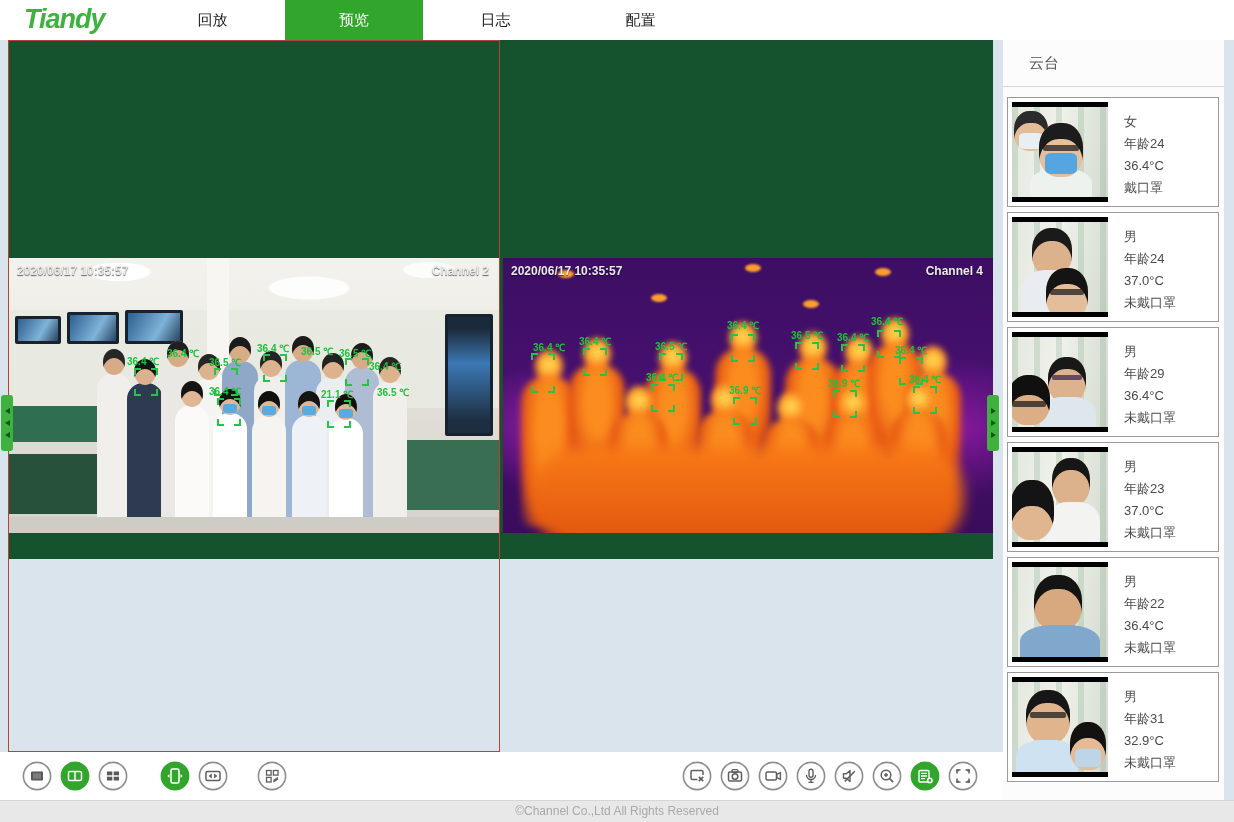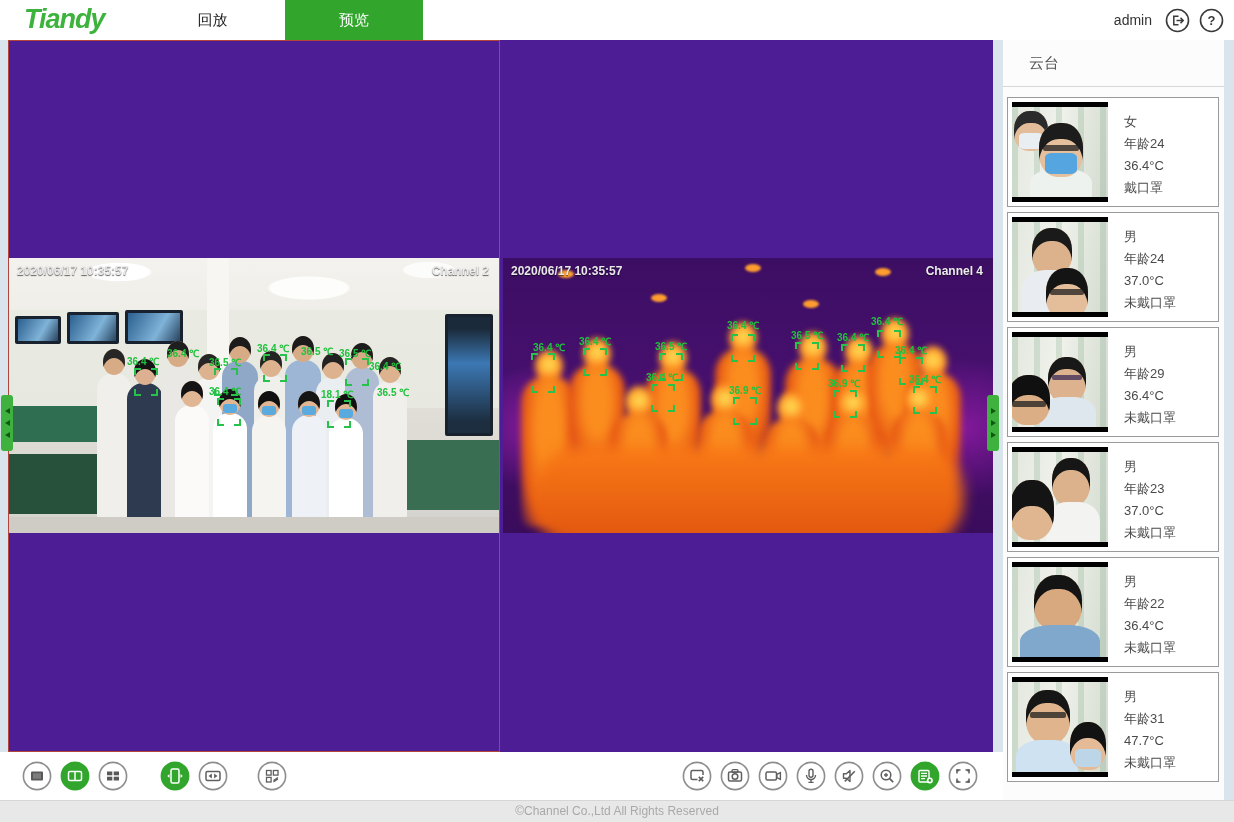--- a/index.html
+++ b/index.html
@@ -11,21 +11,21 @@
   .logo{position:absolute;left:24px;top:4px;font-size:27px;font-weight:bold;font-style:italic;
         color:#3cb33c;letter-spacing:-1px;}
   .nav{position:absolute;left:140px;top:0;height:40px;display:flex;}
   .nav-tab{width:145px;height:40px;line-height:40px;text-align:center;font-size:15px;color:#1d1d1d;cursor:pointer;}
   .nav-tab.active{background:#31a52c;color:#fff;width:138px;}
   .header-right{position:absolute;right:10px;top:0;height:40px;display:flex;align-items:center;gap:9px;}
   .username{font-size:14px;color:#333;margin-right:4px;}
   .hicon{width:25px;height:25px;}
 
   
-  .video-area{position:absolute;left:8px;top:40px;width:985px;height:712px;background:#4c1d95;}
+  .video-area{position:absolute;left:8px;top:40px;width:985px;height:519px;background:#14532d;}
   .panel{position:absolute;top:0;height:712px;box-sizing:border-box;}
   .panel.sel{border:1px solid #b3443c;}
   .panel-l{left:0;width:492px;}
   .panel-r{left:492px;width:493px;}
   .vframe{position:absolute;width:490px;height:275px;top:218px;overflow:hidden;}
   .vf1{left:1px;}
   .vf2{left:495px;}
   .ts{position:absolute;left:8px;top:6px;font-size:12px;font-weight:bold;color:#e9e9e9;
       text-shadow:0 1px 1px rgba(0,0,0,.6);z-index:6;}
   .chlabel{position:absolute;right:10px;top:6px;font-size:12px;font-weight:bold;color:#ececec;
@@ -117,32 +117,22 @@
   svg{display:block;}
 </style>
 </head>
 <body>
 
 <div class="header">
   <div class="logo">Tiandy</div>
   <div class="nav">
     <div class="nav-tab">回放</div>
     <div class="nav-tab active">预览</div>
-  </div>
-  <div class="header-right">
-    <span class="username">admin</span>
-    <svg class="hicon" viewBox="0 0 25 25">
-      <circle cx="12.5" cy="12.5" r="11" fill="none" stroke="#3a3a3a" stroke-width="1.6"></circle>
-      <path d="M13.5 8.2 H8.8 V16.8 H13.5" fill="none" stroke="#3a3a3a" stroke-width="1.5"></path>
-      <path d="M11.5 12.5 H18 M15.5 9.8 L18.2 12.5 L15.5 15.2" fill="none" stroke="#3a3a3a" stroke-width="1.5"></path>
-    </svg>
-    <svg class="hicon" viewBox="0 0 25 25">
-      <circle cx="12.5" cy="12.5" r="11" fill="none" stroke="#3a3a3a" stroke-width="1.6"></circle>
-      <text x="12.5" y="17.2" font-size="13" font-weight="bold" fill="#3a3a3a" text-anchor="middle">?</text>
-    </svg>
+    <div class="nav-tab">日志</div>
+    <div class="nav-tab">配置</div>
   </div>
 </div>
 
 <div class="video-area">
 
   <div class="panel panel-l sel"></div>
   <div class="panel panel-r"></div>
 
   <div class="vframe vf1">
     <div class="scene1">
@@ -223,21 +213,21 @@
     <span class="chlabel">Channel 2</span>
 
     <span class="tl" style="left:118px;top:96px;">36.4 ℃</span>
     <span class="tl" style="left:158px;top:88px;">36.4 ℃</span>
     <span class="tl" style="left:200px;top:97px;">36.5 ℃</span>
     <span class="tl" style="left:248px;top:83px;">36.4 ℃</span>
     <span class="tl" style="left:292px;top:86px;">36.5 ℃</span>
     <span class="tl" style="left:330px;top:88px;">36.5 ℃</span>
     <span class="tl" style="left:360px;top:101px;">36.4 ℃</span>
     <span class="tl" style="left:200px;top:126px;">36.4 ℃</span>
-    <span class="tl" style="left:312px;top:129px;">18.1 ℃</span>
+    <span class="tl" style="left:312px;top:129px;">21.1 ℃</span>
     <span class="tl" style="left:368px;top:127px;">36.5 ℃</span>
     <div class="bk" style="left:125px;top:110px;"></div>
     <div class="bk" style="left:205px;top:110px;"></div>
     <div class="bk" style="left:254px;top:96px;"></div>
     <div class="bk" style="left:336px;top:100px;"></div>
     <div class="bk" style="left:208px;top:140px;"></div>
     <div class="bk" style="left:318px;top:142px;"></div>
   </div>
 
   <div class="vframe vf2">
@@ -540,21 +530,21 @@
             </div>
           <div class="tbody" style="left:4px;top:58px;width:62px;height:40px;background:#cfe2f2;"></div>
           <div class="tface" style="left:58px;top:40px;width:36px;height:48px;background:#e4bb96;box-shadow:inset 0 16px 0 #121212;">
               <div class="tmask" style="background:#bcd6e8;"></div>
             </div>
         </div>
       </div>
       <div class="info">
         <div>男</div>
         <div>年龄31</div>
-        <div>47.7°C</div>
+        <div>32.9°C</div>
         <div>未戴口罩</div>
       </div>
     </div>
 
   </div>
 </div>
 
 <div class="footer">
   <span>©Channel Co.,Ltd All Rights Reserved</span>
 </div>

